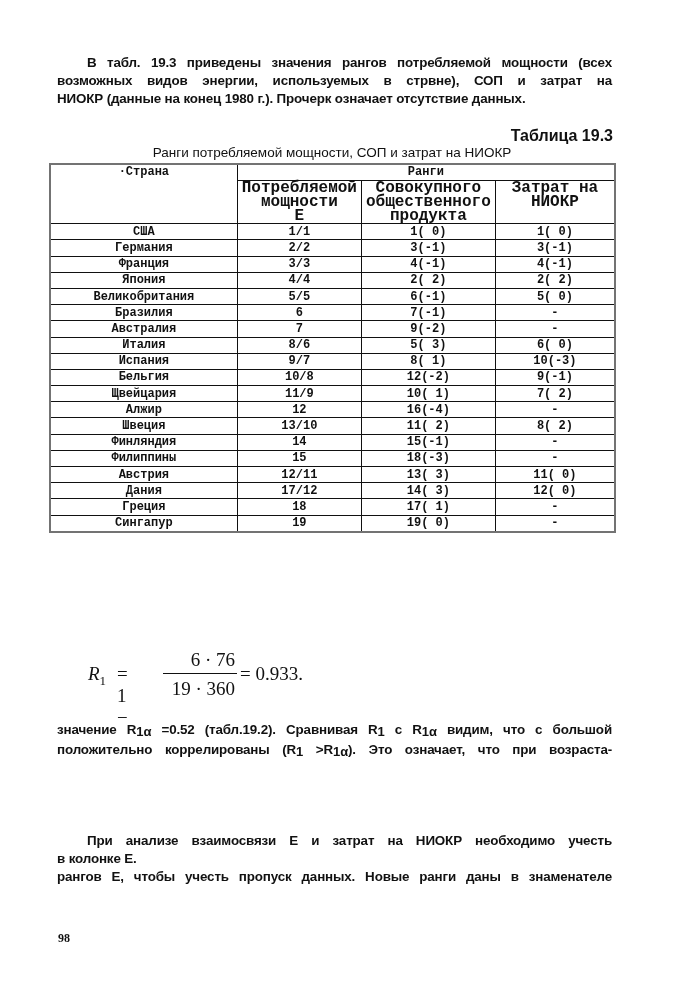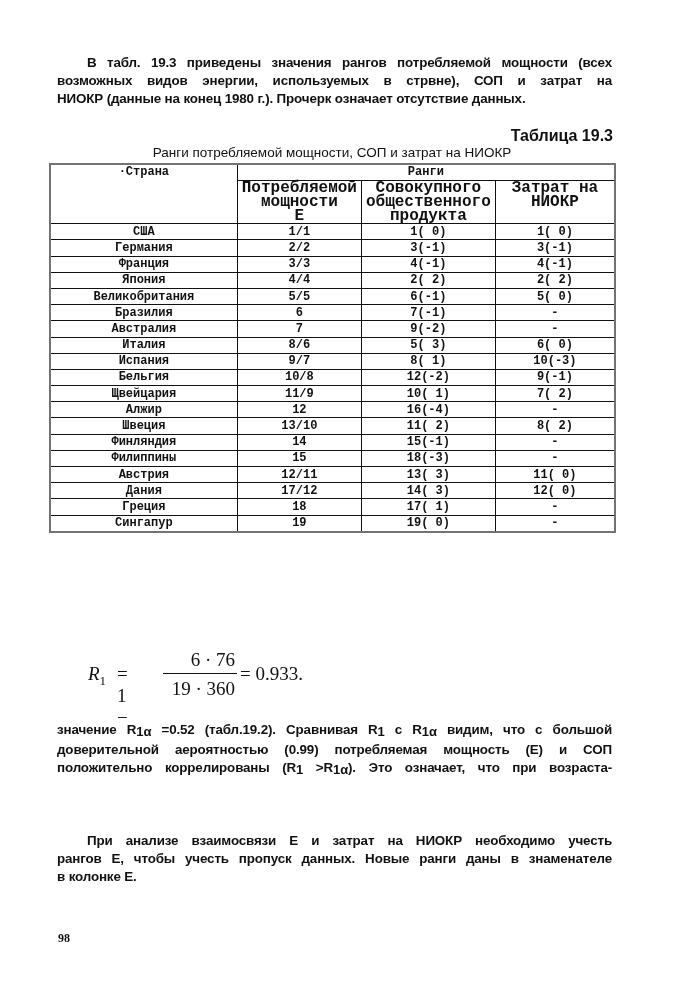--- a/index.html
+++ b/index.html
@@ -203,24 +203,23 @@
     <span class="frac">
       <span class="num">6 · 76</span>
       <span class="bar"></span>
       <span class="den">19 · 360</span>
     </span>
     <span class="eq2">= 0.933.</span>
   </div>
 
   <div class="para" id="p3">
     <span class="line"><span>значение R</span><sub class="s">1α</sub><span> =0.52 (табл.19.2). Сравнивая R</span><sub class="s">1</sub><span> с R</span><sub class="s">1α</sub><span>  видим, что с большой</span></span>
-    <span class="line">доверительной аероятностью (0.99) потребляемая мощность (Е) и СОП</span>
     <span class="line"><span>положительно коррелированы (R</span><sub class="s">1</sub><span> &gt;R</span><sub class="s">1α</sub><span>). Это означает, что при возраста-</span></span>
   </div>
 
   <div class="para" id="p4">
     <span class="line indent">При анализе взаимосвязи Е и затрат на НИОКР необходимо учесть</span>
+    <span class="line last">в колонке Е.</span>
     <span class="line">рангов Е, чтобы учесть пропуск данных. Новые ранги даны в знаменателе</span>
-    <span class="line last">в колонке Е.</span>
   </div>
 
   <div class="pagenum">98</div>
 </div>
 
 </body></html>

